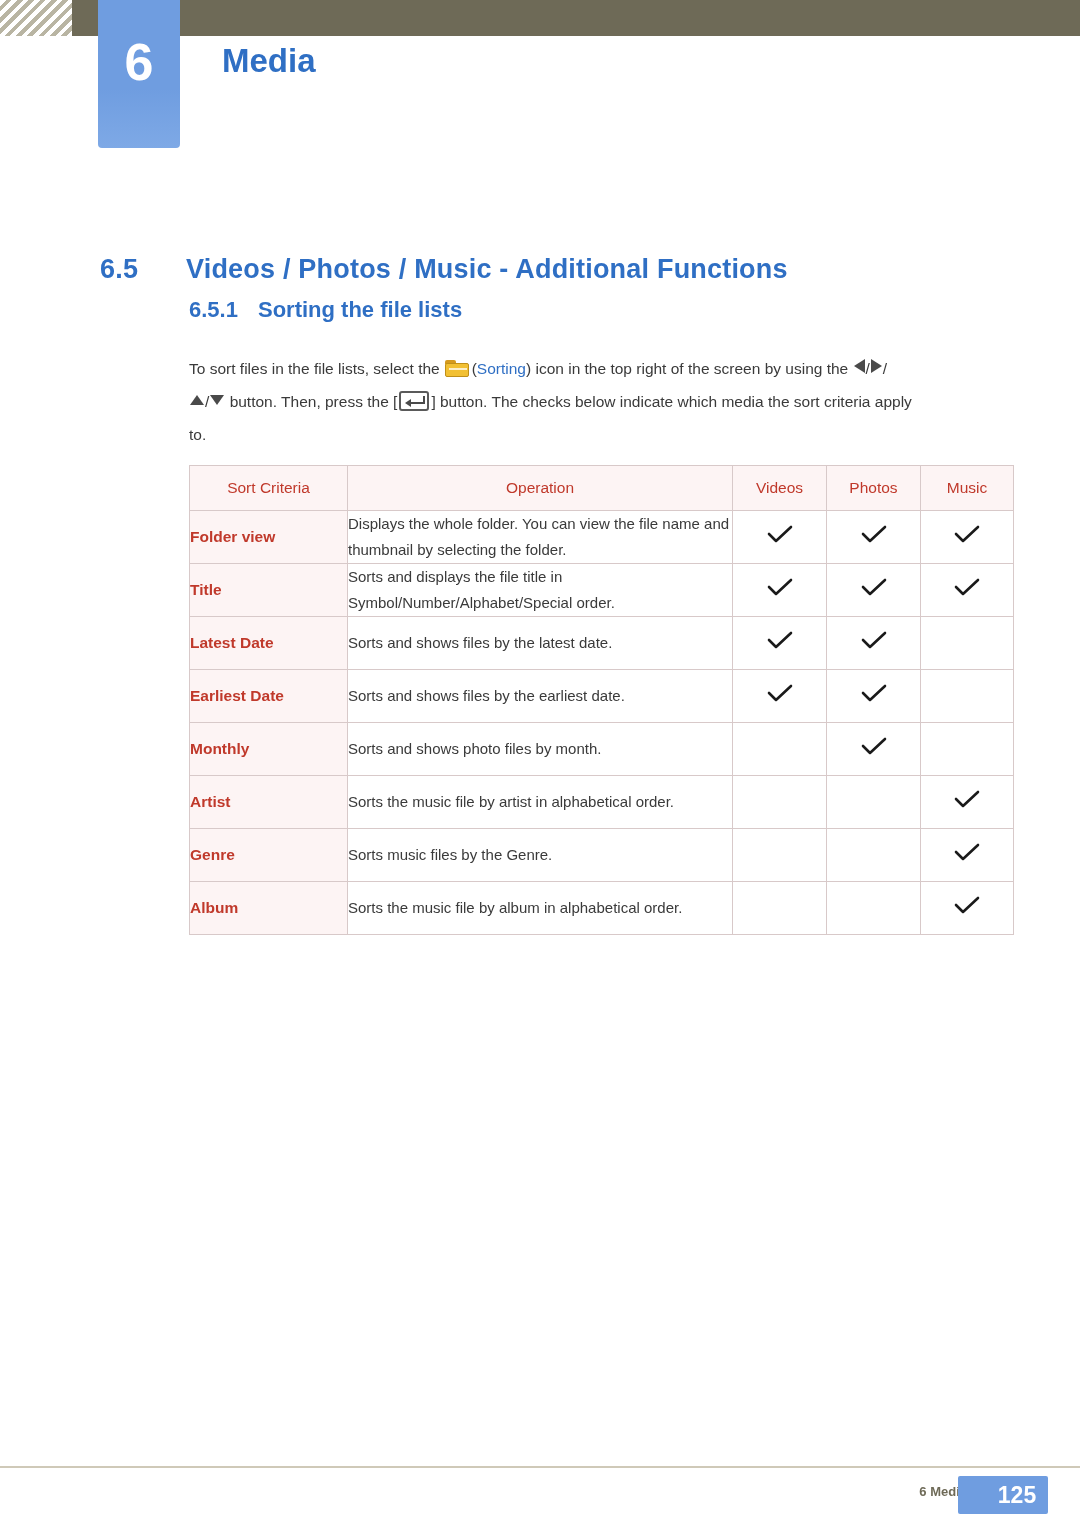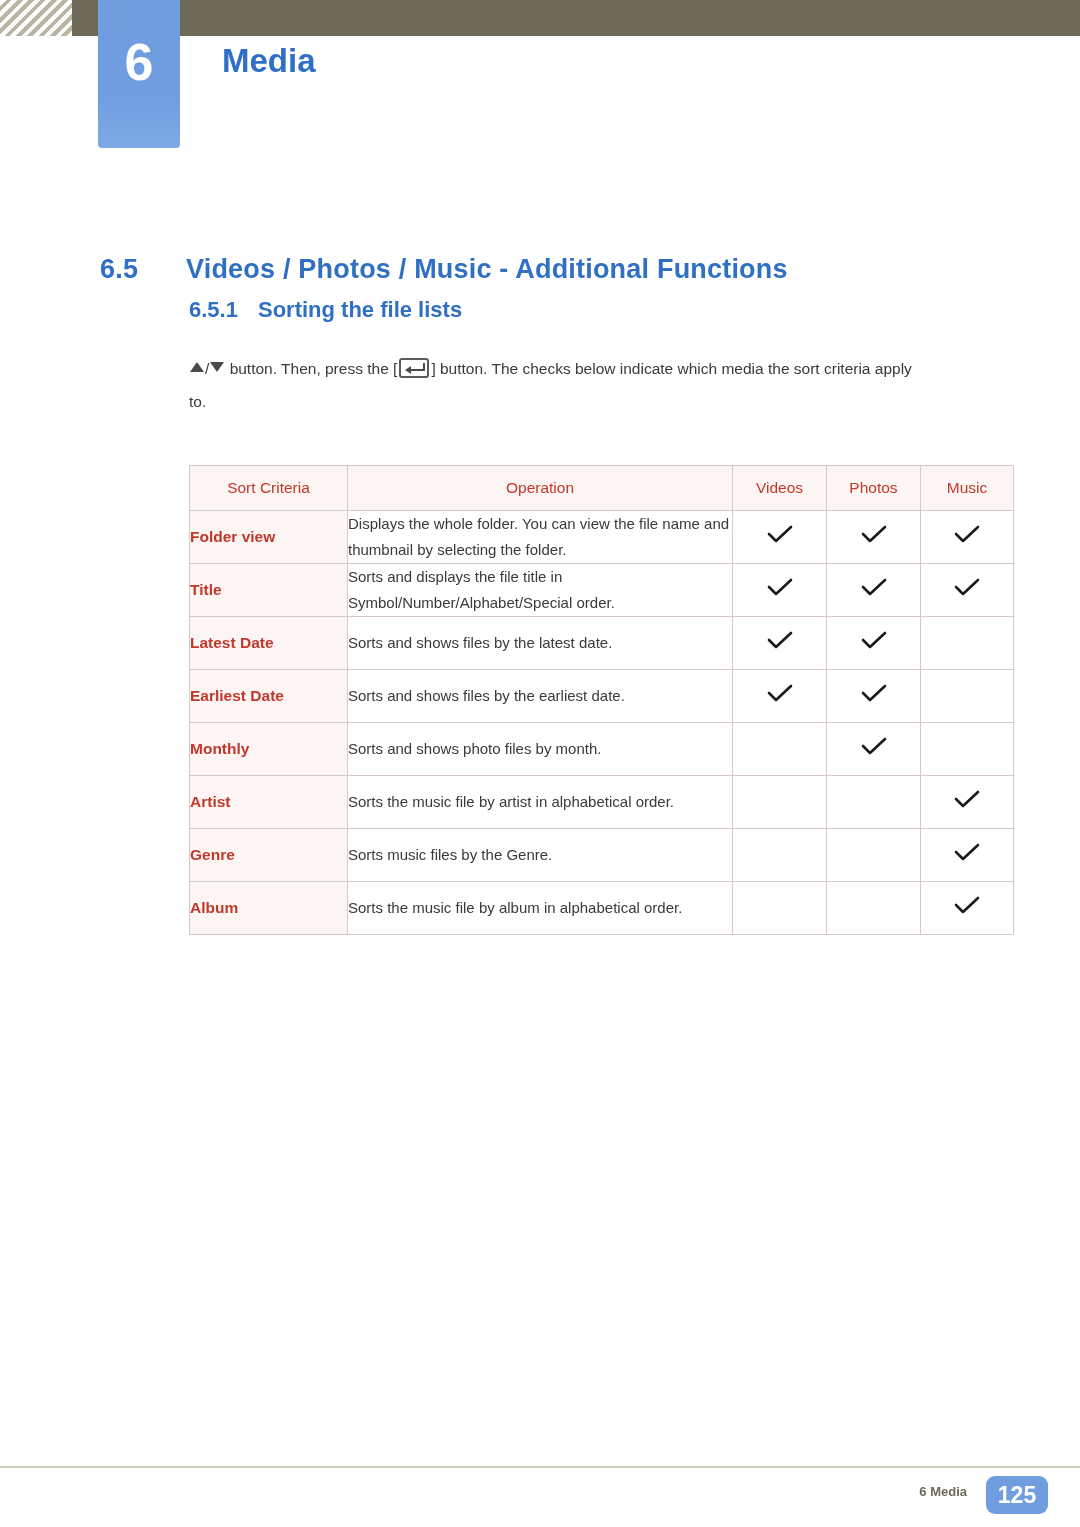--- a/index.html
+++ b/index.html
@@ -267,41 +267,46 @@
     right: 32px;
     top: 1476px;
     width: 62px;
     height: 38px;
     background: #6f9de0;
     color: #ffffff;
     font-size: 23px;
     font-weight: bold;
     text-align: center;
     line-height: 38px;
-    border-radius: 9px;
+    border-radius: 2px;
+    padding-left: 28px;
   }
 </style>
 </head>
 <body>
 
 <div class="header-band">
   <div class="header-hatch"></div>
 </div>
 <div class="chapter-tab"></div>
 <div class="chapter-num">6</div>
 <div class="chapter-title">Media</div>
 
 <div class="h-section">
   <span class="num">6.5</span><span>Videos / Photos / Music - Additional Functions</span>
 </div>
 <div class="h-sub">
   <span class="num">6.5.1</span><span>Sorting the file lists</span>
 </div>
 
 <div class="body-text">
+  <div class="line">
+    <span>To sort files in the file lists, select the</span><span class="icon-folder"><span class="tab"></span><span class="body"></span></span><span>(</span><span class="sorting-word">Sorting</span><span>) icon in the top right of the screen by using the</span>
+    <span class="arrow-left"></span><span>/</span><span class="arrow-right"></span><span>/</span>
+  </div>
   <div class="line">
     <span class="arrow-up"></span>/<span class="arrow-down"></span>
     <span>button. Then, press the [</span><span class="icon-enter"><svg width="22" height="14" viewBox="0 0 22 14">
           <path d="M20 1 L20 8 L5 8" stroke="#4a4a4a" stroke-width="2" fill="none"></path>
           <path d="M7 4 L1 8 L7 12 Z" fill="#4a4a4a"></path>
         </svg></span><span>] button. The checks below indicate which media the sort criteria apply</span>
   </div>
   <div class="line">to.</div>
 </div>
 

